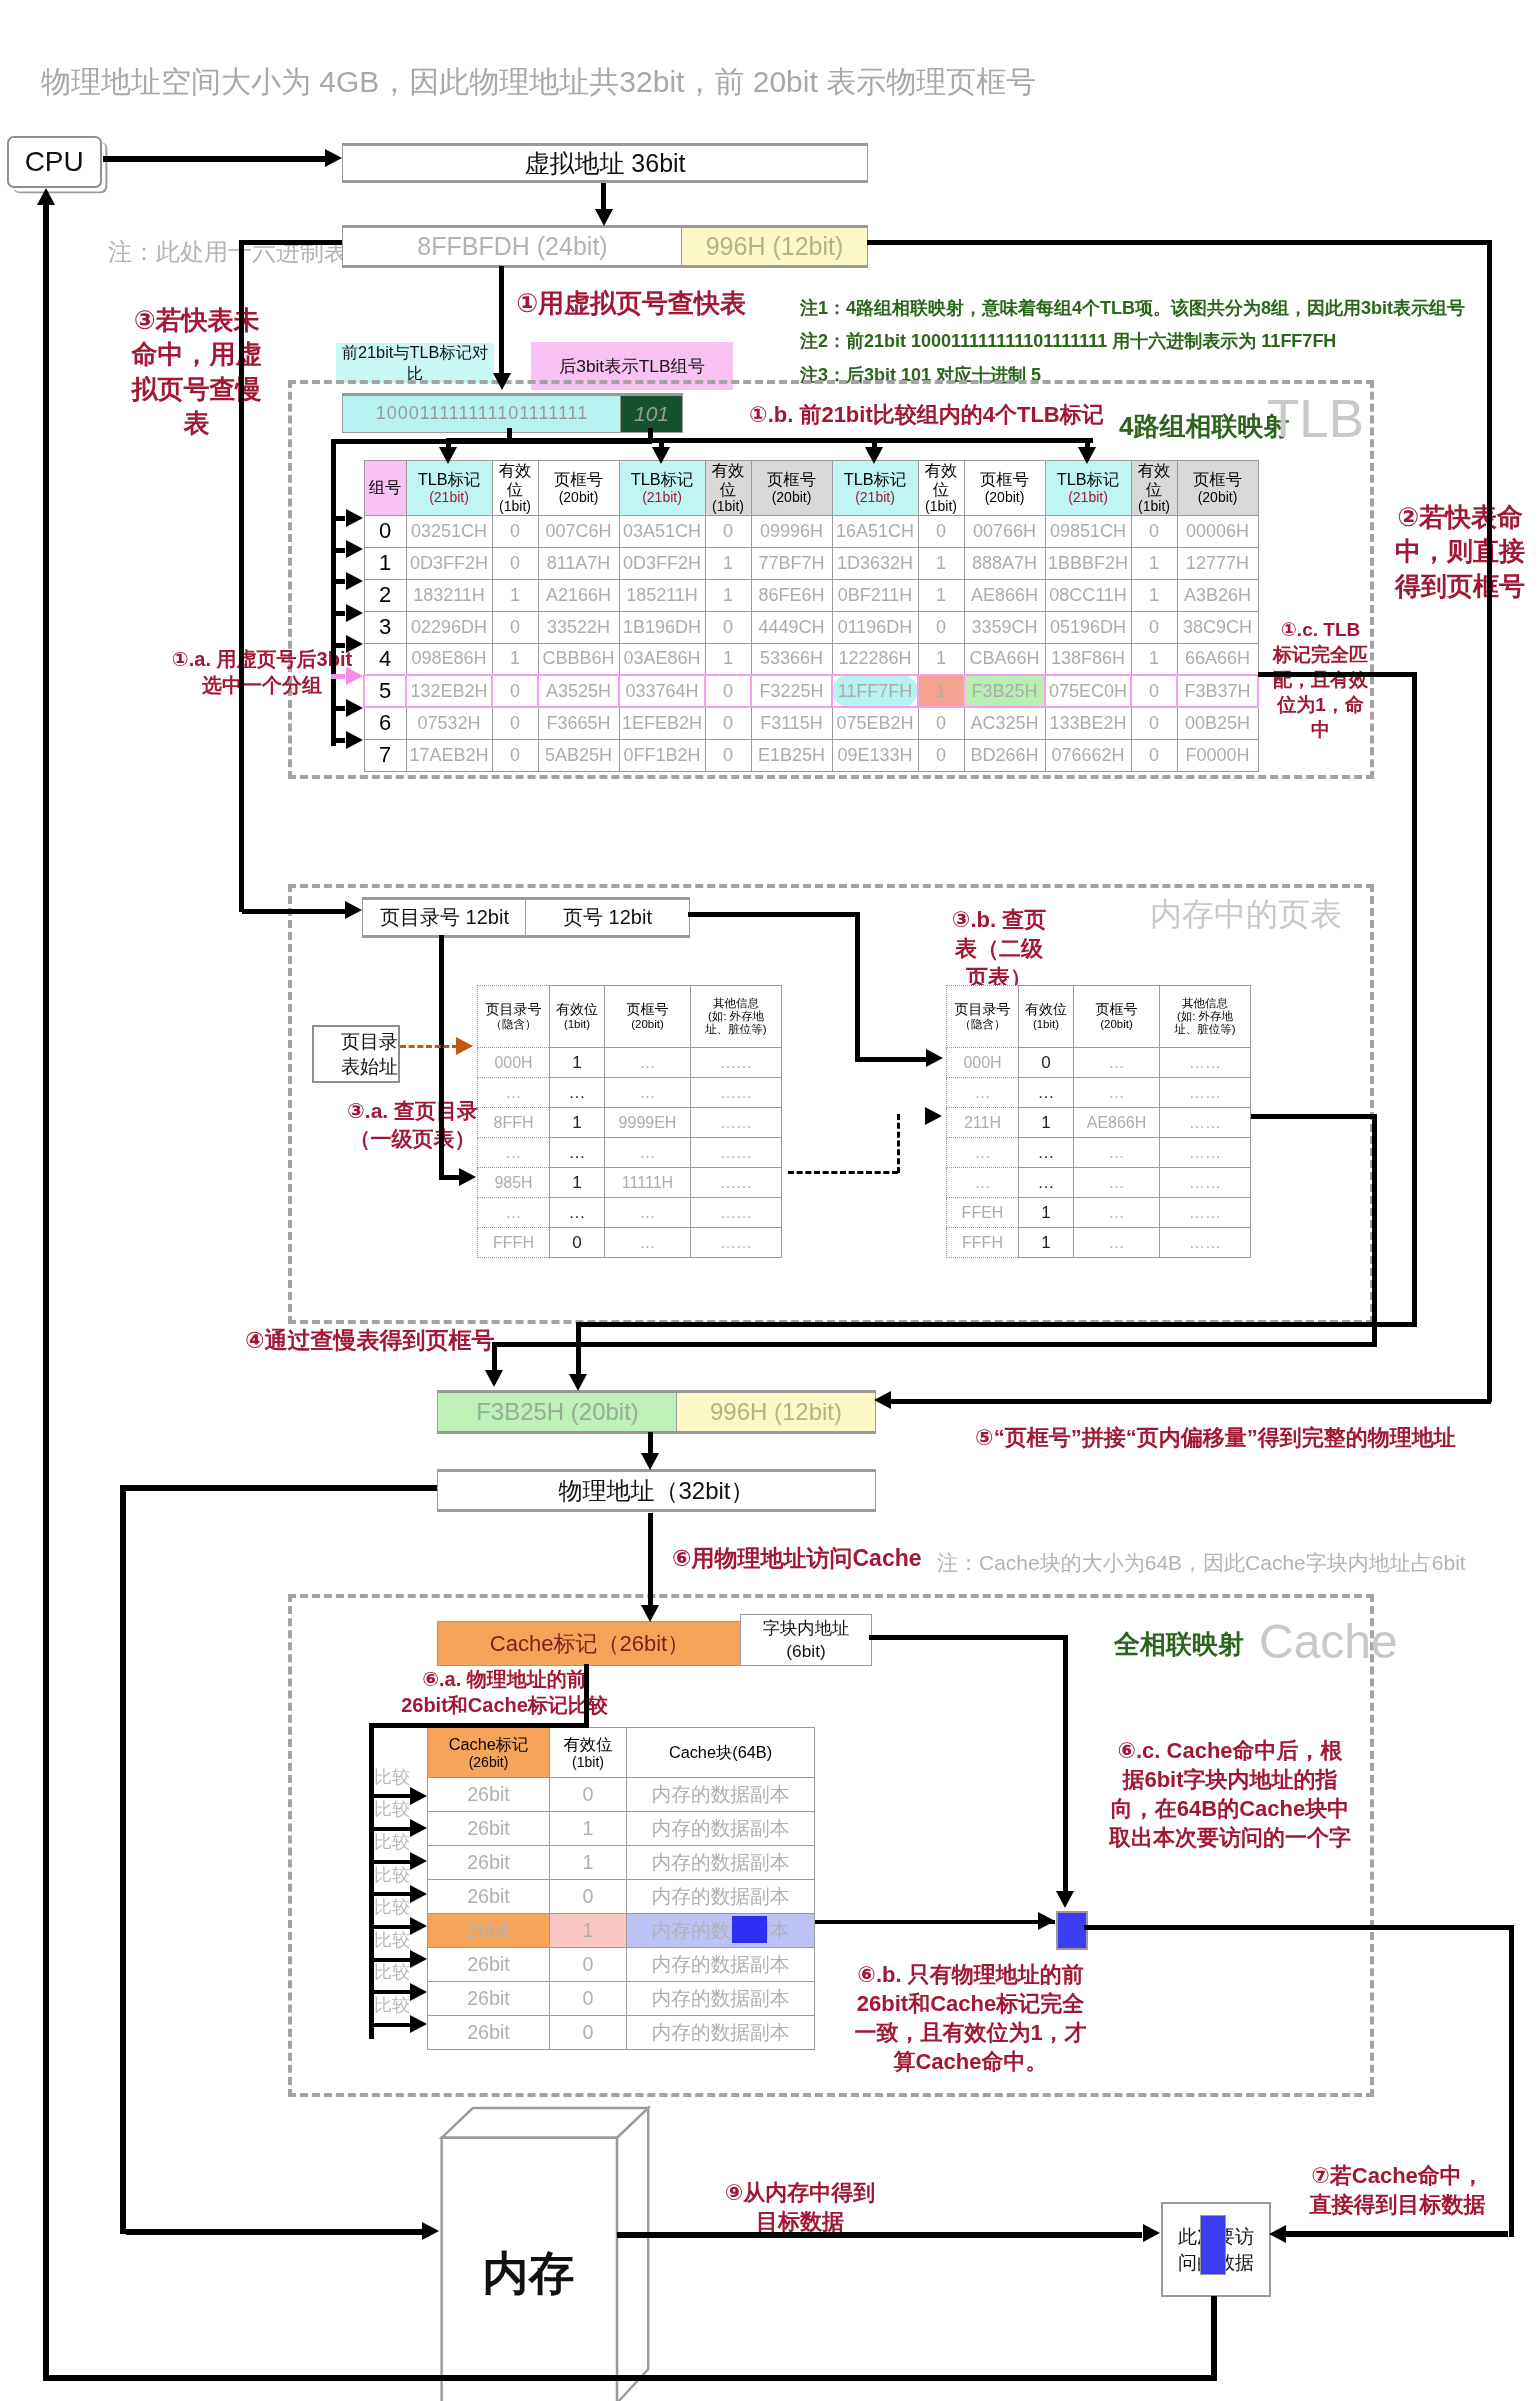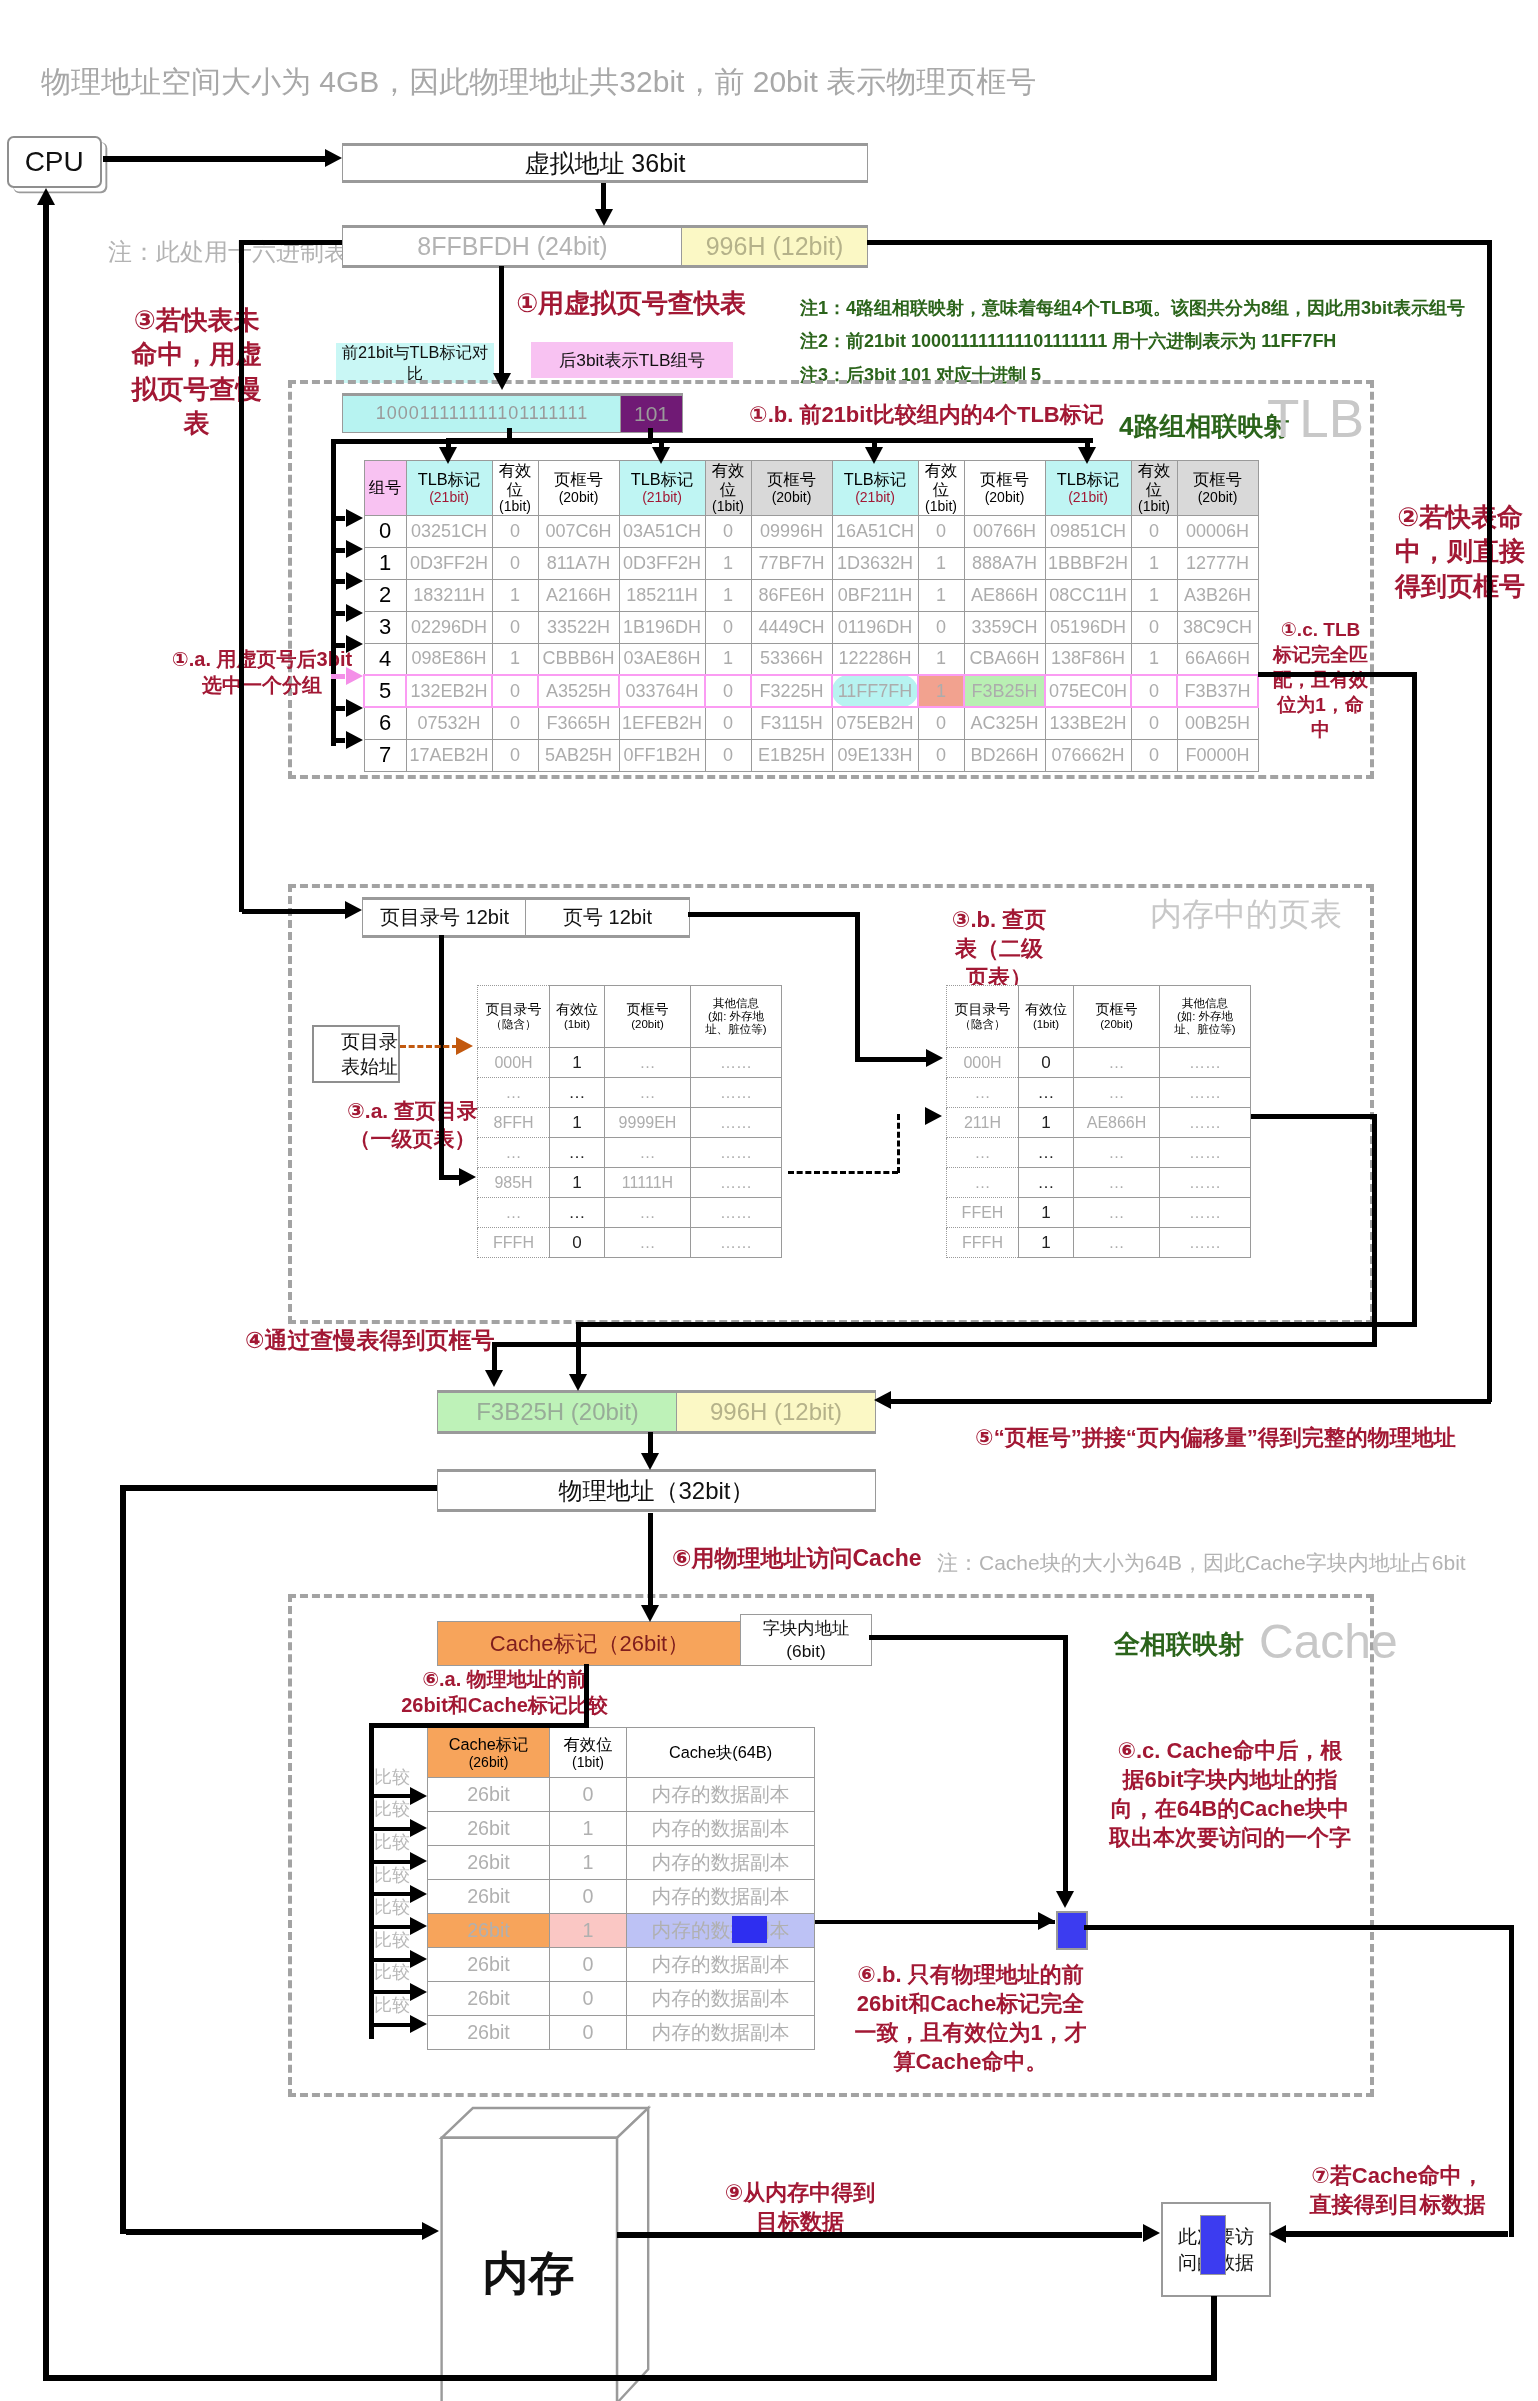--- a/index.html
+++ b/index.html
@@ -71,41 +71,41 @@
     <span class="t gray" style="position:static;font-size:25px;">8FFBFDH (24bit)</span>
   </div>
   <div class="cell" style="left:681px;top:225px;width:185px;height:37px;background:#FBF8C5;border-top:3.8px solid #9A9A9A;border-bottom:3.8px solid #9A9A9A;">
     <span class="t" style="position:static;font-size:25px;color:#B5B28A;">996H (12bit)</span>
   </div>
 
   <div class="t red" style="left:516px;top:286px;font-size:26px;">①用虚拟页号查快表</div>
   <div class="cell" style="left:336px;top:343px;width:158px;height:40px;background:#C9F7F5;border:none;">
     <span class="t" style="position:static;font-size:16.3px;color:#111;text-align:center;">前21bit与TLB标记对比</span>
   </div>
-  <div class="cell" style="left:531px;top:342px;width:202px;height:36px;background:#F8C2F2;border:none;">
+  <div class="cell" style="left:531px;top:342px;width:202px;height:48px;background:#F8C2F2;border:none;">
     <span class="t" style="position:static;font-size:17.3px;color:#111;">后3bit表示TLB组号</span>
   </div>
 
   <div class="t green" style="left:800px;top:297px;font-size:18px;">注1：4路组相联映射，意味着每组4个TLB项。该图共分为8组，因此用3bit表示组号</div>
   <div class="t green" style="left:800px;top:330px;font-size:18px;">注2：前21bit 100011111111101111111 用十六进制表示为 11FF7FH</div>
   <div class="t green" style="left:800px;top:364px;font-size:18px;">注3：后3bit 101 对应十进制 5</div>
 
   <div class="t red c" style="left:115px;top:303px;width:163px;font-size:26px;">③若快表未
 命中，用虚
 拟页号查慢
 表</div>
 
   <div class="dashbox" style="left:288px;top:380px;width:1078px;height:391px;"></div>
   <div class="t green" style="left:1119px;top:409px;font-size:26px;">4路组相联映射</div>
   <div class="t wm" style="left:1267px;top:384px;font-size:53px;">TLB</div>
 
   <div class="cell" style="left:342px;top:393px;width:278px;height:36px;background:#B7F3F1;border-top:3.4px solid #9A9A9A;">
     <span class="t" style="position:static;font-size:18px;color:#9A9A9A;letter-spacing:1px;">100011111111101111111</span>
   </div>
-  <div class="cell" style="left:620px;top:393px;width:61px;height:36px;background:#701a75;border-top:3.4px solid #9A9A9A;">
+  <div class="cell" style="left:620px;top:393px;width:61px;height:36px;background:#14532d;border-top:3.4px solid #9A9A9A;font-style:italic;">
     <span class="t" style="position:static;font-size:21px;color:#9A9A9A;">101</span>
   </div>
   <div class="t red" style="left:749px;top:400px;font-size:22px;">①.b. 前21bit比较组内的4个TLB标记</div>
   <div class="t red c" style="left:154px;top:646px;width:216px;font-size:20px;">①.a. 用虚页号后3bit
 选中一个分组</div>
 
   <table id="tlb-table" class="dtable" style="left:363px;top:460px;">
     <colgroup id="tlb-cols">
         <col style="width: 42px;">
         <col style="width: 86px;">

